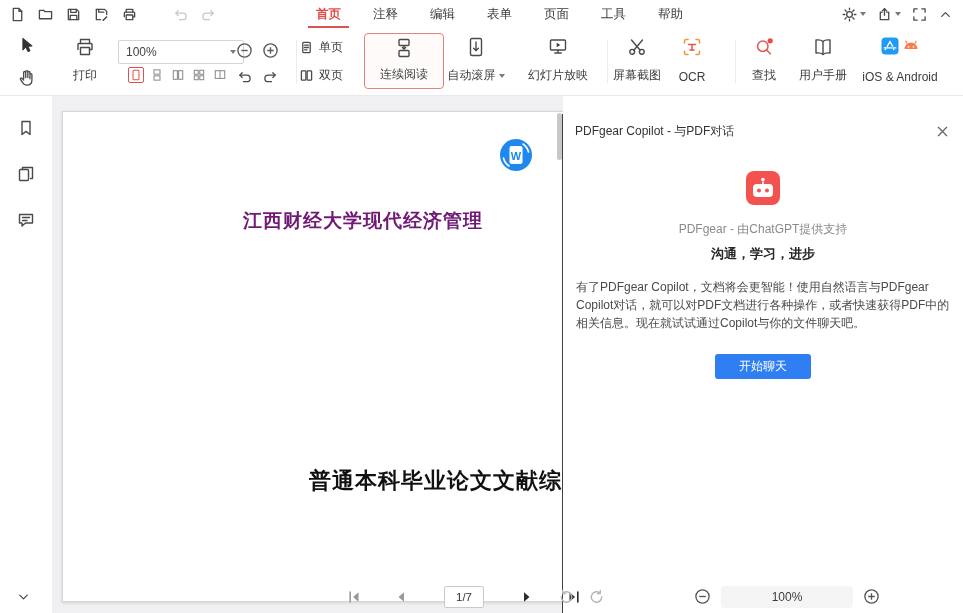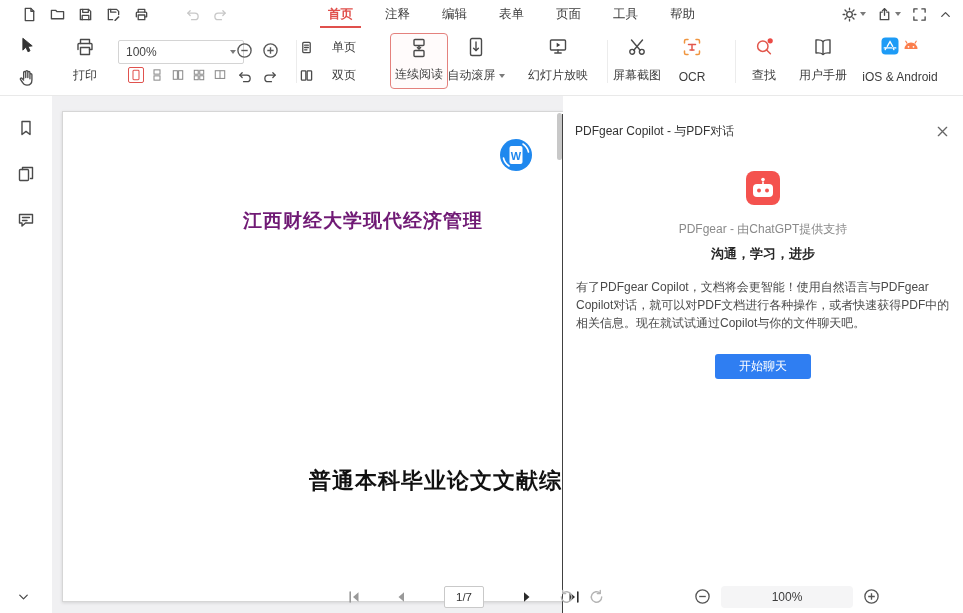--- a/index.html
+++ b/index.html
@@ -3,21 +3,21 @@
 <meta charset="utf-8">
 <style>
   html,body{margin:0;padding:0;}
   body{font-family:"Liberation Sans","DejaVu Sans",sans-serif;}
   #app{position:relative;width:963px;height:613px;background:#fff;overflow:hidden;font-size:12px;color:#333;}
   button{border:none;background:none;padding:0;margin:0;cursor:pointer;font-family:inherit;color:inherit;display:flex;align-items:center;justify-content:center;}
   svg.ic{stroke:#4a4a4a;fill:none;stroke-width:1.4;stroke-linecap:round;stroke-linejoin:round;}
   .caret{width:0;height:0;border-left:3.5px solid transparent;border-right:3.5px solid transparent;border-top:4px solid #7a7a7a;display:inline-block;}
 
   
-  .titlebar{position:absolute;top:0;left:12px;right:0;height:28px;background:#fff;border-bottom:1px solid #0c4a6e;}
+  .titlebar{position:absolute;top:0;left:0;right:0;height:28px;background:#fff;border-bottom:1px solid #0c4a6e;}
   .tb-icons{position:absolute;left:8px;top:0;height:28px;display:flex;align-items:center;gap:9px;}
   .tb-btn{width:19px;height:19px;}
   .tb-gap{width:14px;}
   .tabs{position:absolute;left:300px;top:0;height:28px;display:flex;}
   .tab{padding:0 16px;height:28px;line-height:28px;font-size:12.5px;color:#3a3a3a;position:relative;cursor:pointer;}
   .tab.active{color:#e0504c;font-weight:bold;}
   .tab.active::after{content:"";position:absolute;left:8px;right:8px;bottom:0;height:2px;background:#e0504c;}
   .tb-right{position:absolute;right:10px;top:0;height:28px;display:flex;align-items:center;gap:11px;}
   .tb-right .grp{display:flex;align-items:center;gap:3px;}
 
@@ -30,21 +30,21 @@
   .vbtn .lblrow{display:flex;align-items:center;gap:3px;white-space:nowrap;}
   .vbtn.active{border:1px solid #e4817d;border-radius:4px;background:#fffbfb;}
   .zoom-cluster{position:absolute;left:112px;top:0;width:182px;height:66px;}
   .zoom-select{position:absolute;left:6px;top:12px;width:110px;height:22px;border:1px solid #d4d4d4;border-radius:2px;display:flex;align-items:center;justify-content:space-between;padding:0 7px;font-size:12px;color:#444;cursor:pointer;}
   .circle-btn{position:absolute;width:17px;height:17px;}
   .layout-row{position:absolute;left:16px;top:39px;display:flex;gap:5px;}
   .layout-btn{width:16px;height:16px;border-radius:2px;}
   .layout-btn.active{border:1px solid #e0524e;}
   .small-arrow{position:absolute;width:16px;height:16px;top:40px;}
   .hmode{position:absolute;left:300px;top:5px;width:62px;height:56px;display:flex;flex-direction:column;justify-content:space-around;}
-  .hmode-row{display:flex;align-items:center;gap:19px;font-size:12px;color:#3c3c3c;cursor:pointer;}
+  .hmode-row{display:flex;align-items:center;gap:6px;font-size:12px;color:#3c3c3c;cursor:pointer;}
 
   
   .left-rail{position:absolute;left:0;top:96px;bottom:0;width:52px;background:#fff;display:flex;flex-direction:column;align-items:center;padding-top:20px;gap:22px;}
   .rail-btn{width:24px;height:24px;}
 
   
   .pdf-area{position:absolute;left:52px;top:96px;right:400px;bottom:0;background:#f0f0f2;overflow:hidden;}
   .pdf-page{position:absolute;left:10px;top:15px;width:540px;bottom:11px;background:#fff;border:1px solid #d6d6d6;box-shadow:0 1px 3px rgba(0,0,0,.12);}
   .wicon{position:absolute;left:436px;top:26px;width:34px;height:34px;cursor:pointer;}
   .doc-heading{position:absolute;left:180px;top:96px;font-family:"Liberation Serif","DejaVu Serif",serif;font-weight:bold;font-size:19px;color:#701a75;white-space:nowrap;letter-spacing:1px;}
@@ -266,21 +266,21 @@
       </div>
       <div class="hmode-row">
         <svg class="ic" width="13" height="13" viewBox="0 0 14 14">
             <rect x="1.5" y="2" width="4.8" height="10" rx="0.8"></rect>
             <rect x="7.7" y="2" width="4.8" height="10" rx="0.8"></rect>
           </svg>
         <span>双页</span>
       </div>
     </div>
 
-    <button class="vbtn active" style="left:364px;width:58px;margin-left:26px;">
+    <button class="vbtn active" style="left:364px;width:80px;">
       <svg class="ic" width="20" height="20" viewBox="0 0 20 20">
           <rect x="5" y="1.5" width="10" height="6" rx="1"></rect>
           <rect x="5" y="12.5" width="10" height="6" rx="1"></rect>
           <path d="M10 8.3v2.4"></path>
           <path d="M8.4 9.4l1.6 1.6 1.6-1.6"></path>
         </svg>
       <span class="lblrow">
           <span>连续阅读</span>
         </span>
     </button>

